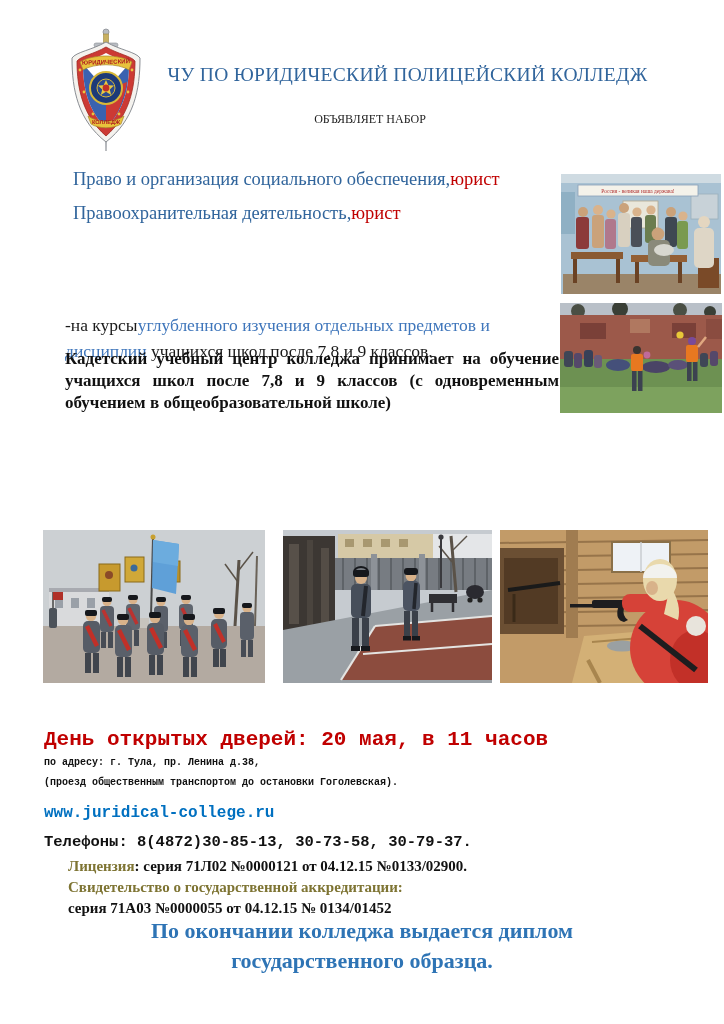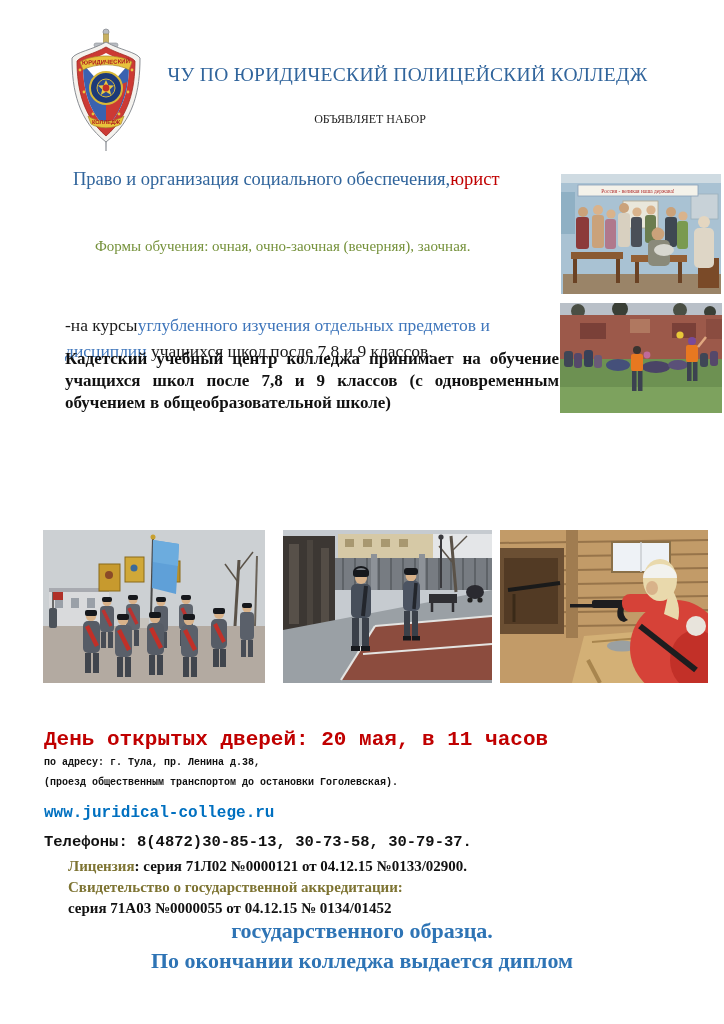--- a/index.html
+++ b/index.html
@@ -84,22 +84,24 @@
       <text x="40" y="96" text-anchor="middle" font-size="5.6" fill="#b02020" font-family="Liberation Sans, sans-serif" font-weight="bold">КОЛЛЕДЖ</text>
     </svg>
   </div>
 
   <div class="abs college-title">ЧУ ПО ЮРИДИЧЕСКИЙ ПОЛИЦЕЙСКИЙ КОЛЛЕДЖ</div>
   <div class="abs announce">ОБЪЯВЛЯЕТ НАБОР</div>
 
   <div class="abs spec-line spec1">
     <span class="blue">Право и организация социального обеспечения,</span><span class="red">юрист</span>
   </div>
-
-  <div class="abs forms">Формы обучения: очная, очно-заочная (вечерняя), заочная.</div>
+  <div class="abs spec-line spec2">
+    <span class="blue">Правоохранительная деятельность,</span><span class="red">юрист</span>
+  </div>
+
 
   <div class="abs courses">
     <span>-на курсы</span><span class="lightblue">углубленного изучения отдельных предметов и дисциплин</span><span> учащихся школ после 7,8 и 9 классов.</span>
   </div>
 
   <div class="abs cadet">Кадетский учебный центр колледжа принимает на обучение учащихся школ после 7,8 и 9 классов (с одновременным обучением в общеобразовательной школе)</div>
 
   <div class="abs photo ph-classroom">
     <svg viewBox="0 0 160 120" preserveAspectRatio="none">
       <rect width="160" height="120" fill="#a9c2d3"></rect>
@@ -426,17 +428,17 @@
     <div class="od-phones">Телефоны: 8(4872)30-85-13, 30-73-58, 30-79-37.</div>
   </div>
 
   <div class="abs license">
     <div><span class="olive">Лицензия</span><span>: серия 71Л02 №0000121 от 04.12.15 №0133/02900.</span></div>
     <div class="olive">Свидетельство о государственной аккредитации:</div>
     <div>серия 71А03 №0000055 от 04.12.15 № 0134/01452</div>
   </div>
 
   <div class="abs diploma">
+    <div>По окончании колледжа выдается диплом</div>
     <div>государственного образца.</div>
-    <div>По окончании колледжа выдается диплом</div>
   </div>
 
 </div>
 
 </body></html>

